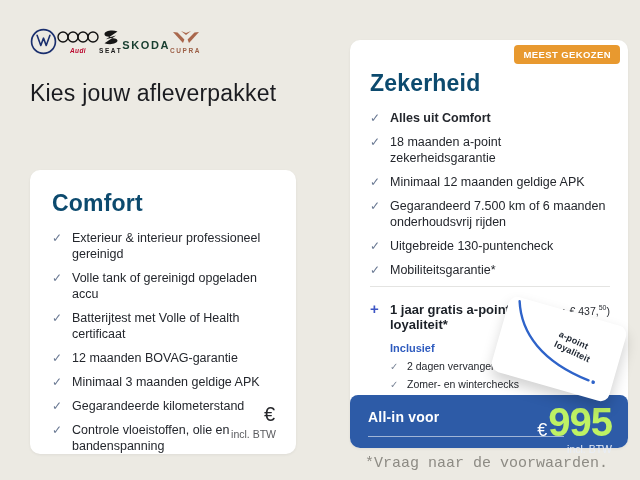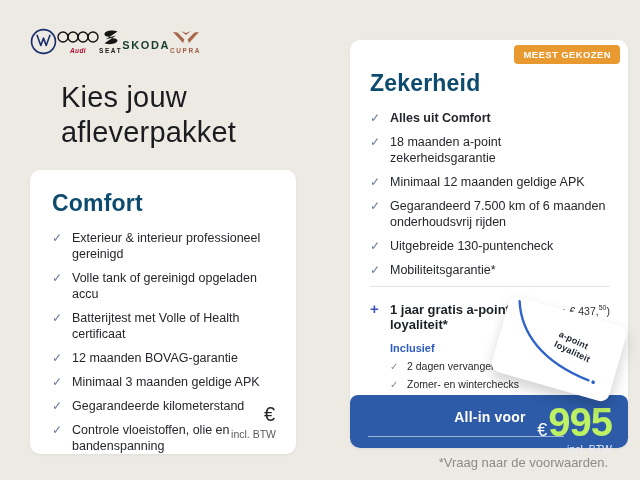--- a/index.html
+++ b/index.html
@@ -17,21 +17,21 @@
   .brand { display:flex; flex-direction:column; align-items:center; gap:2px; }
   .brand-sub { font-size:6.5px; font-weight:bold; letter-spacing:1.6px; }
   .audi-sub { color:#BB0A30; letter-spacing:.4px; font-style:italic; }
   .seat-sub { color:#1a1a1a; }
   .cupra-sub { color:#9C5F46; }
   .skoda-word { font-size:11px; font-weight:900; letter-spacing:1.6px; color:#163D2E; margin-top:7px; }
 
   
   .heading {
     position:absolute; left:30px; top:80px; width:280px;
-    font-size:29px; line-height:1.2; font-weight:500; color:#1B1C20; letter-spacing:.2px;margin-left:31px;
+    font-size:23px; line-height:1.2; font-weight:500; color:#1B1C20; letter-spacing:.2px;
   }
 
   
   .card {
     position:absolute; background:#fff; border-radius:10px;
     box-shadow:0 1px 3px rgba(0,0,0,.06);
   }
   .card-comfort { left:30px; top:170px; width:266px; height:284px; padding:20px 20px 14px 22px; }
   .card-zekerheid { left:330px; top:40px; width:278px; height:408px; padding:18px 18px 0 20px;margin-left:20px; }
 
@@ -81,28 +81,28 @@
     font-size:9px; font-weight:900; color:#1C2430; line-height:11px; letter-spacing:.2px;
   }
   .loyalty-swoosh { position:absolute; left:0; top:0; }
 
   
   .footer-bar {
     position:absolute; left:0; right:0; bottom:0; height:53px;
     background:#2D5BA7; border-radius:8px 8px 10px 10px;
     padding:10px 16px 8px 18px; z-index:1; color:#fff;
   }
-  .footer-label { font-size:14px; font-weight:bold; letter-spacing:.2px; margin-top:4px;text-align:center; }
+  .footer-label { font-size:14px; font-weight:bold; letter-spacing:.2px; margin-top:4px; }
   .footer-rule { position:absolute; left:18px; bottom:11px; width:196px; height:1.5px; background:rgba(255,255,255,.55); }
   .footer-price { position:absolute; right:16px; top:7px; text-align:right; }
   .footer-price .euro { color:#fff; font-size:18px; }
   .footer-price .amount { color:#bef264; font-size:40px; }
   .footer-price .price-note { color:#E8EDF6; font-size:10.5px; margin-top:1px; }
 
-  .footnote { position:absolute; right:32px; top:455px; font-size:13px; color:#8D8B84; }
+  .footnote { position:absolute; right:32px; top:455px; font-size:15px; color:#8D8B84;font-family:Liberation Mono, monospace; }
 </style>
 </head>
 <body>
 
 <div class="brands">
   <div class="brand">
     <svg width="27" height="27" viewBox="0 0 24 24" fill="none">
       <circle cx="12" cy="12" r="10.6" stroke="#1A2F6E" stroke-width="1.5"></circle>
       <path d="M6.3 6.5 L9.6 15.6 L12 9 L14.4 15.6 L17.7 6.5" stroke="#1A2F6E" stroke-width="1.4" stroke-linecap="round" stroke-linejoin="round"></path>
     </svg>

